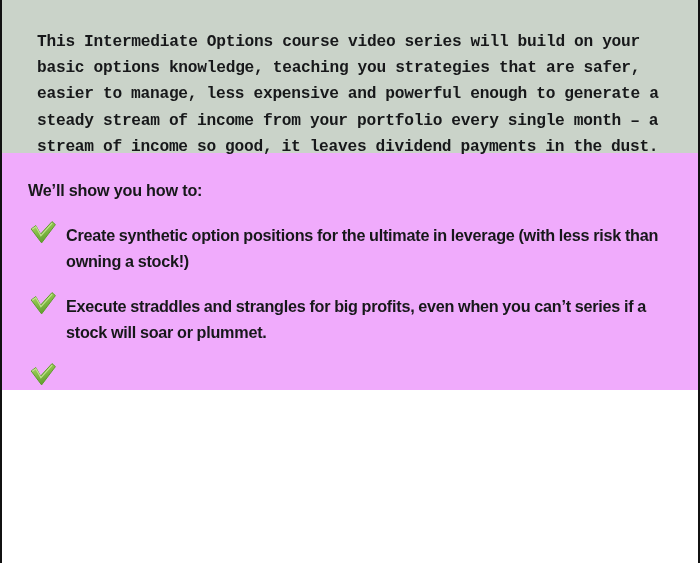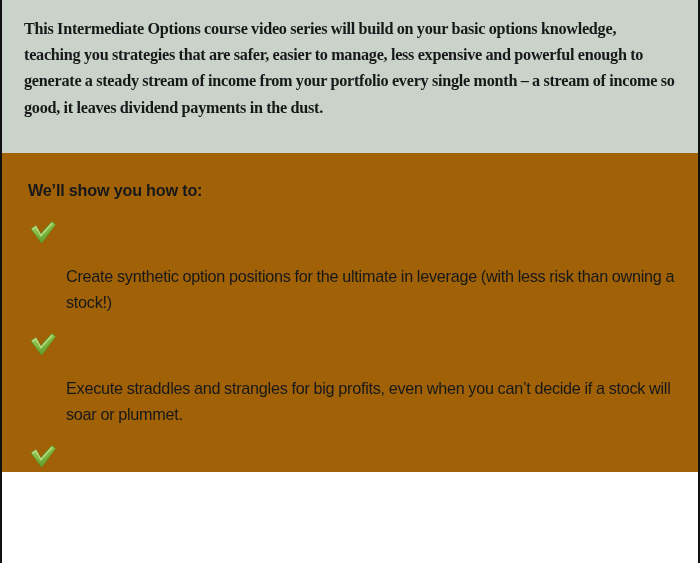--- a/index.html
+++ b/index.html
@@ -22,34 +22,34 @@
   }
   
   .header-band {
     box-sizing: border-box;
     width: 100%;
     height: 153px;
     background: #cad3c9;
     padding: 16px 22px 0 22px;
   }
   .header-paragraph {
-    margin: 0;
-    font-family: Liberation Serif, serif;
+    margin: 13px;
+    font-family: Liberation Mono, monospace;
     font-weight: bold;
     font-size: 16.2px;
     line-height: 26.2px;
     letter-spacing: -0.25px;
     color: #17181a;
     word-spacing: -0.3px;
   }
   
   .body-area {
     box-sizing: border-box;
     padding: 26px 22px 0 26px;
-    background: #a16207;
+    background: #f0abfc;
   }
   .lead-line {
     margin: 0 0 22px 0;
     font-family: "Liberation Sans", sans-serif;
     font-weight: bold;
     font-size: 16.2px;
     line-height: 22px;
     letter-spacing: -0.2px;
     color: #17181a;
   }
@@ -69,28 +69,27 @@
   .check-icon {
     flex: 0 0 auto;
     width: 30px;
     height: 28px;
     margin-right: 8px;
     margin-top: -3px;
     display: block;
   }
   .bullet-text {
     font-family: "Liberation Sans", sans-serif;
-    font-weight: normal;
+    font-weight: bold;
     font-size: 16.2px;
     line-height: 25.5px;
     letter-spacing: -0.25px;
     word-spacing: -0.35px;
     color: #17181a;
     max-width: 612px;
-    margin-top: 41px;
   }
   .closing-paragraph {
     margin: 48px 0 0 0;
     font-family: "Liberation Sans", sans-serif;
     font-weight: bold;
     font-size: 16.2px;
     line-height: 26px;
     letter-spacing: -0.25px;
     word-spacing: -0.3px;
     color: #17181a;
@@ -143,21 +142,21 @@
               <linearGradient id="chk2" x1="0" y1="0" x2="0.45" y2="1">
                 <stop offset="0%" stop-color="#b7d977"></stop>
                 <stop offset="45%" stop-color="#8cc24a"></stop>
                 <stop offset="100%" stop-color="#5f9e2e"></stop>
               </linearGradient>
             </defs>
             <path d="M3.2 9.0 L7.8 5.6 L12.6 14.1 L24.0 1.6 L27.4 4.6 L13.6 22.9 Z" fill="url(#chk2)" stroke="#5e9b2d" stroke-width="1" stroke-linejoin="round"></path>
             <path d="M4.6 9.0 L7.9 6.6 L12.9 15.6 L23.9 3.4" fill="none" stroke="#cbe79a" stroke-width="1.2" stroke-linecap="round" opacity="0.85"></path>
           </svg>
         </span>
-        <span class="bullet-text">Execute straddles and strangles for big profits, even when you can’t decide if a stock will soar or plummet.</span>
+        <span class="bullet-text">Execute straddles and strangles for big profits, even when you can’t series if a stock will soar or plummet.</span>
       </li>
 
       <li class="bullet-item">
         <span class="check-icon">
           <svg viewBox="0 0 30 28" width="30" height="28" aria-hidden="true">
             <defs>
               <linearGradient id="chk3" x1="0" y1="0" x2="0.45" y2="1">
                 <stop offset="0%" stop-color="#b7d977"></stop>
                 <stop offset="45%" stop-color="#8cc24a"></stop>
                 <stop offset="100%" stop-color="#5f9e2e"></stop>

